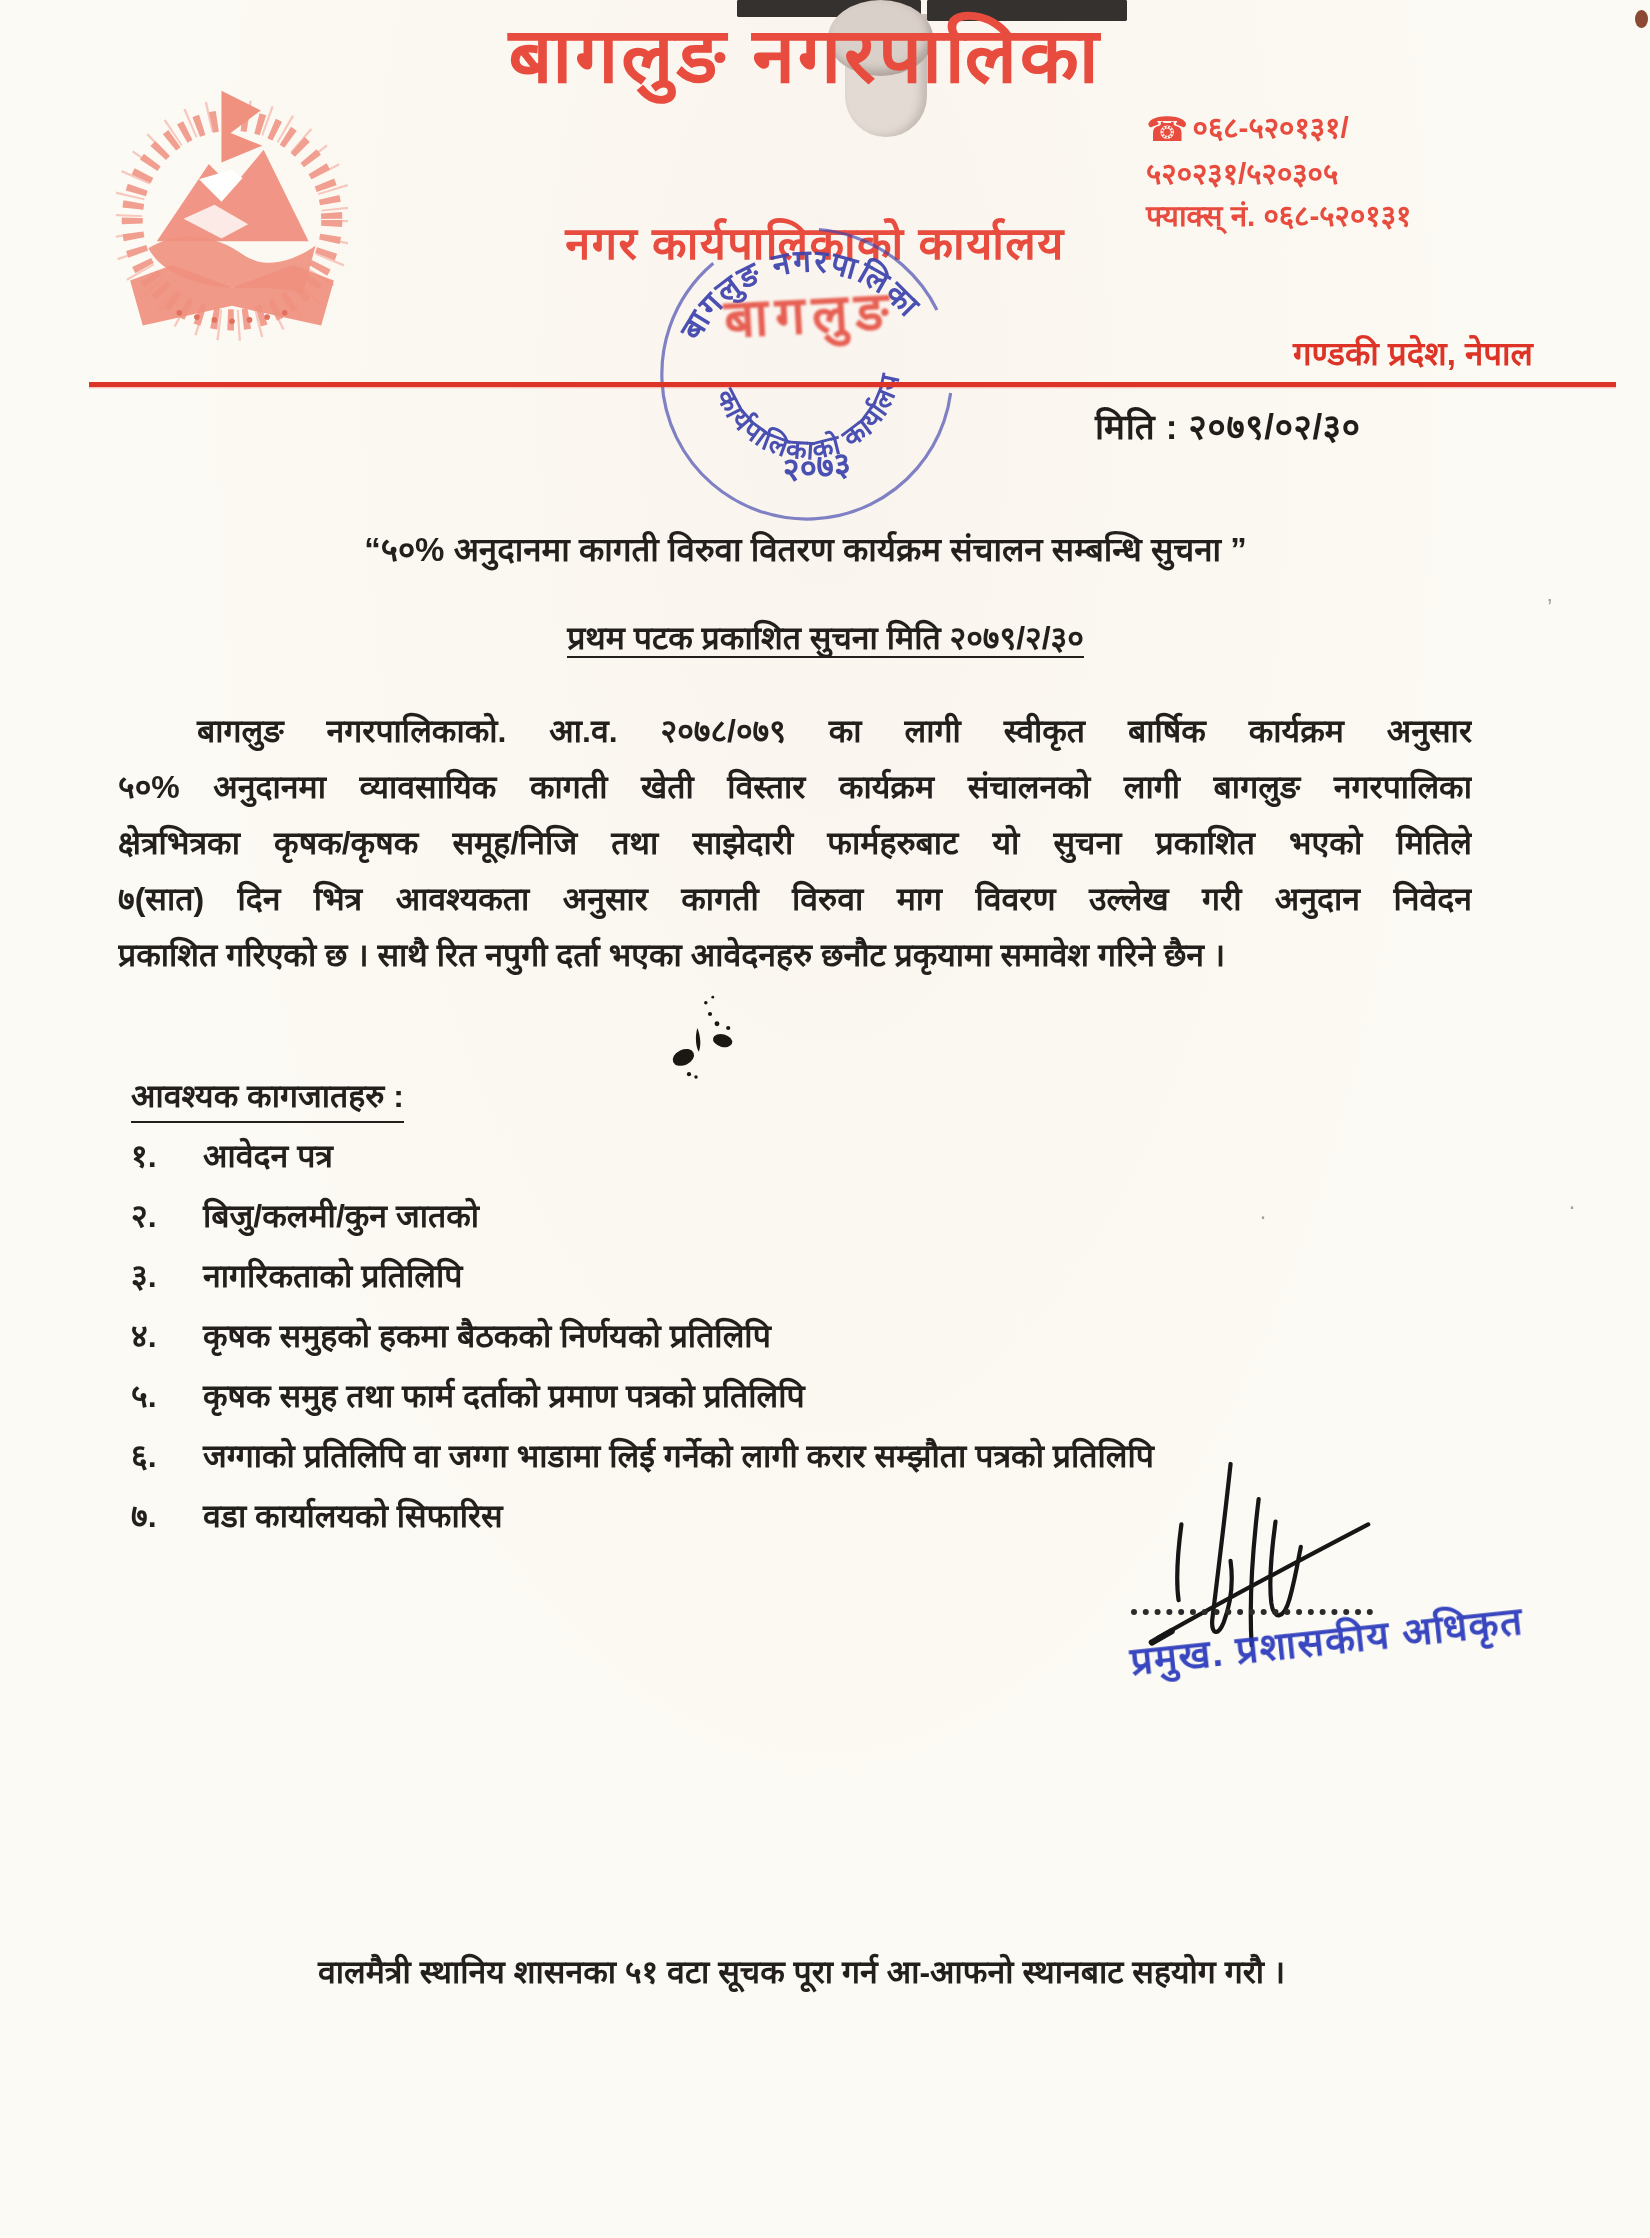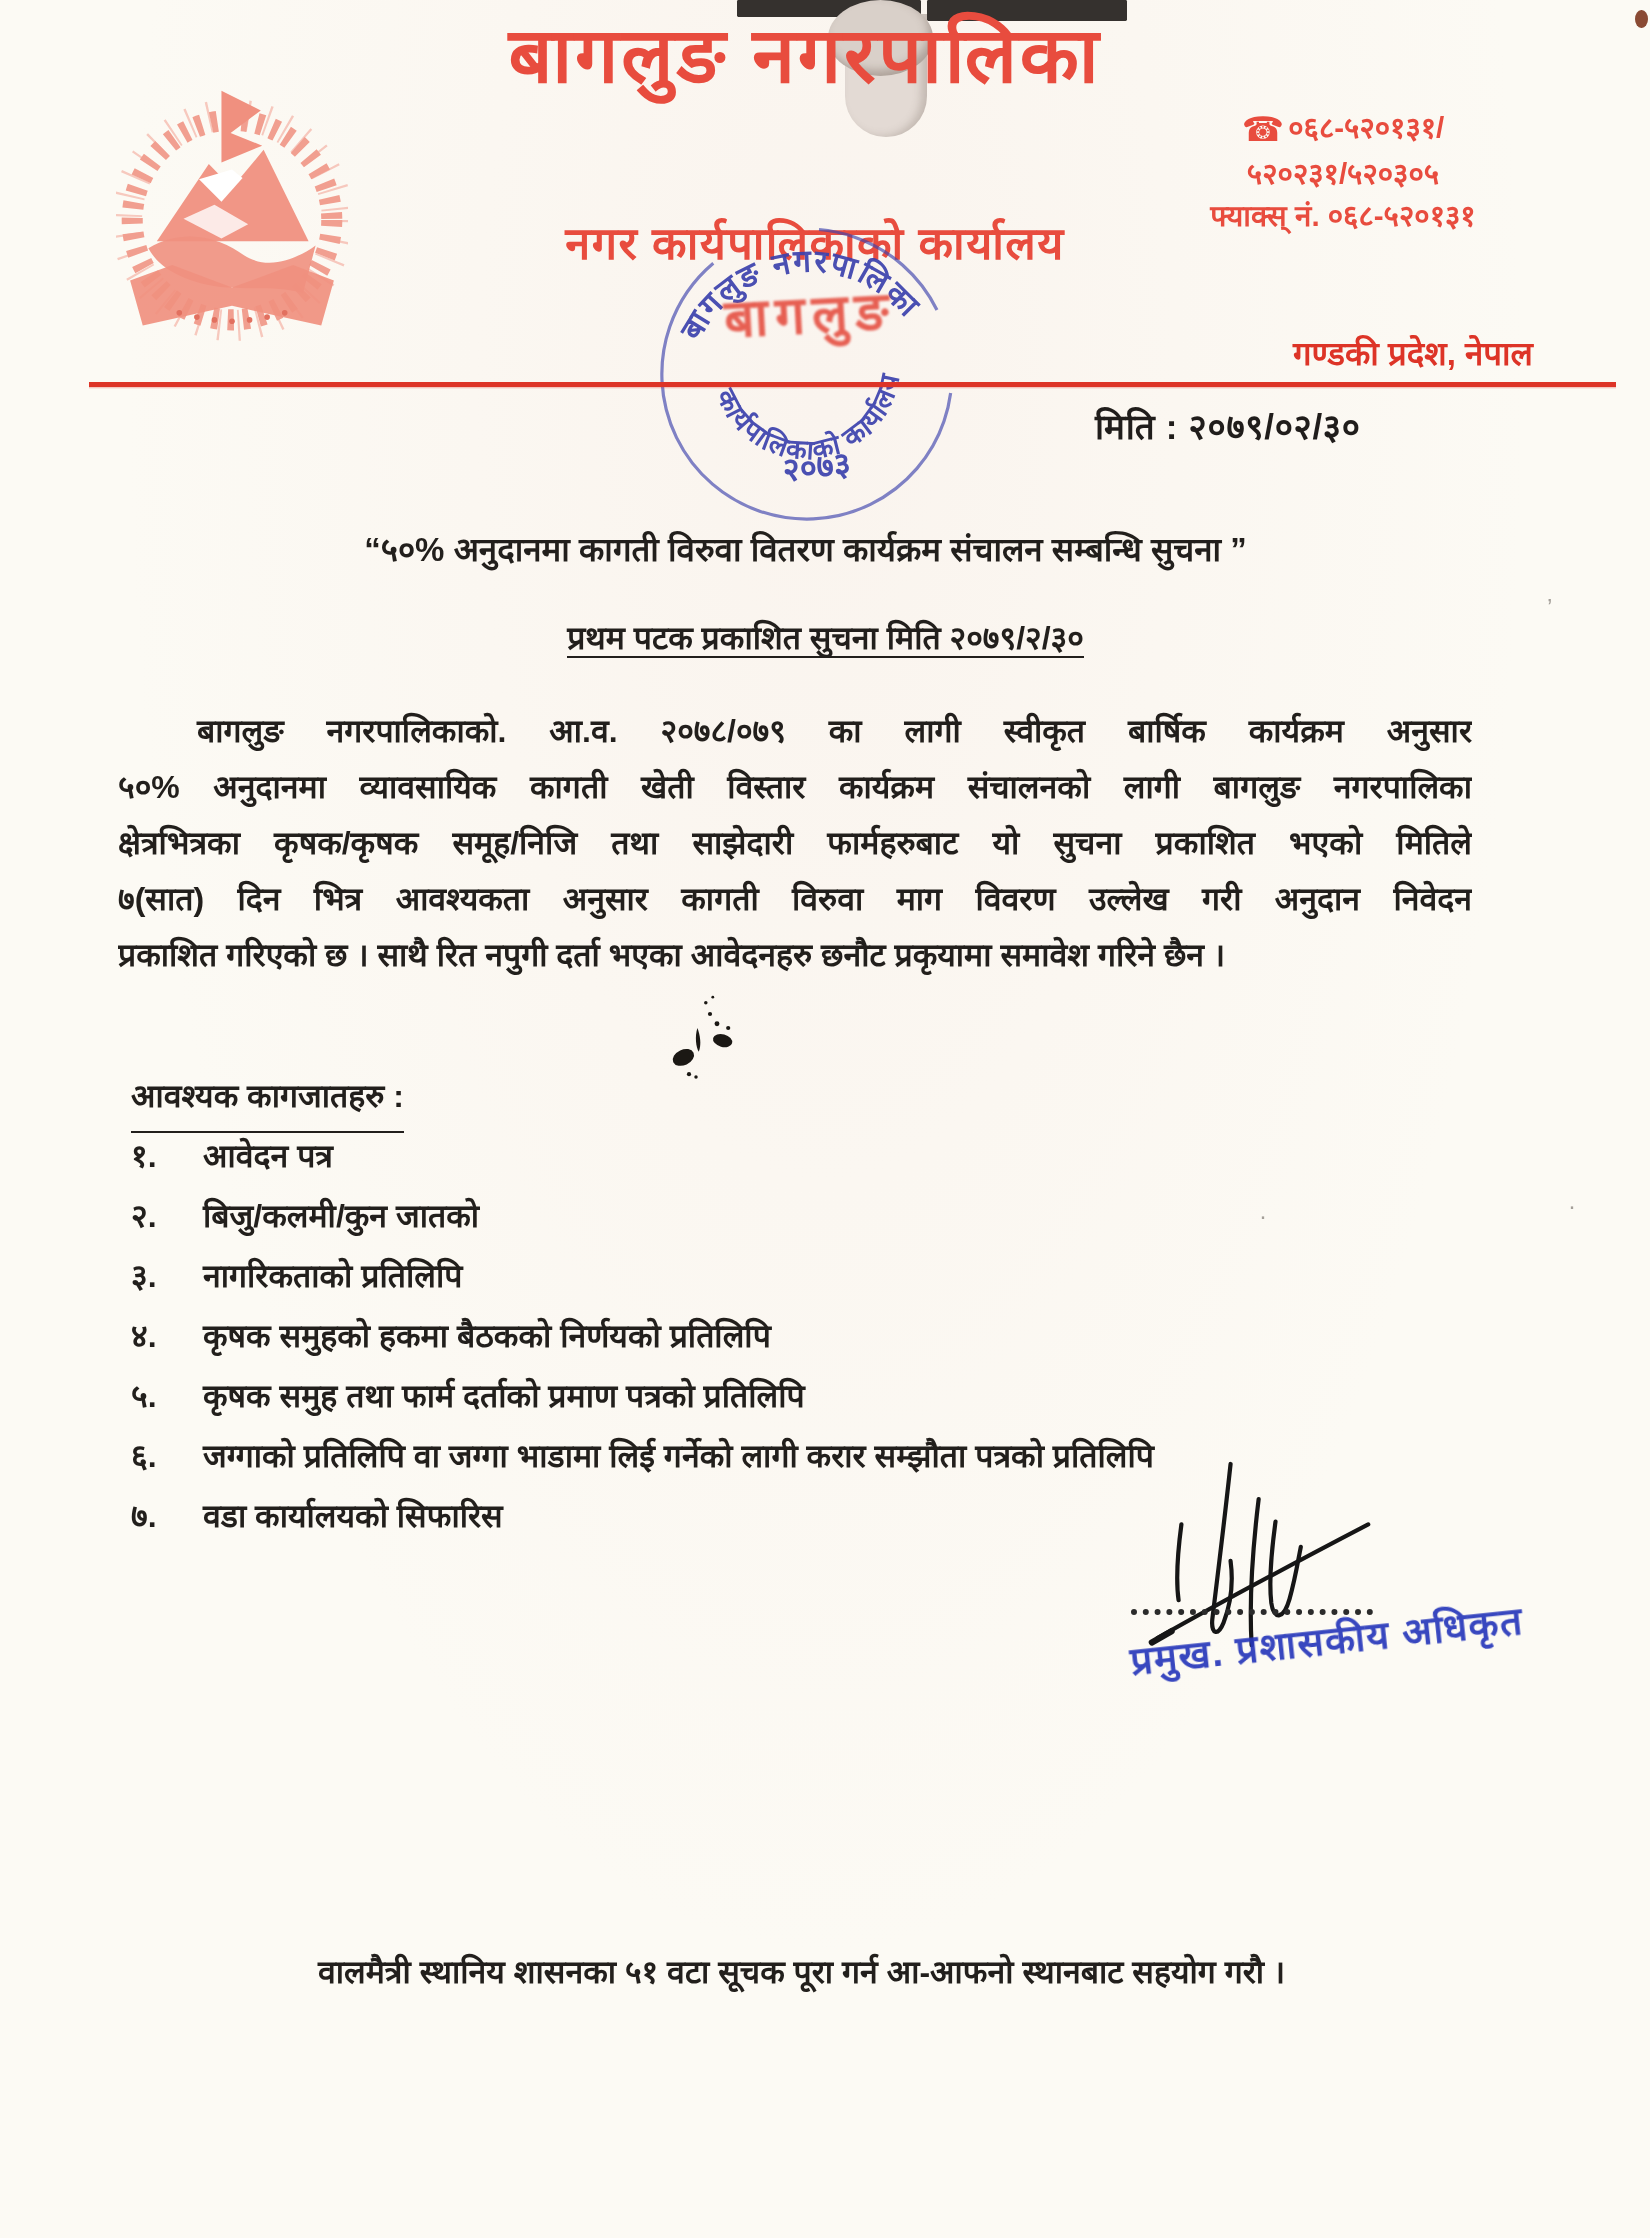--- a/index.html
+++ b/index.html
@@ -37,21 +37,21 @@
     left:0;top:138;width:1610px;text-align:center;
     font-size:77px;font-weight:bold;color:var(--header-red);
     letter-spacing:2.8px;white-space:nowrap;
   }
   .office-title{
     left:0;top:211px;width:1610px;text-align:center;
     font-size:45px;font-weight:bold;color:var(--header-red);
     letter-spacing:1.4px;white-space:nowrap;padding-left:10px;
   }
   .contact{
-    left:1146px;top:105px;width:394px;text-align:center;
+    left:1146px;top:105px;width:394px;text-align:left;
     font-size:29.5px;font-weight:bold;color:var(--header-red);
     line-height:1.42;white-space:nowrap;
   }
   .contact .phone-glyph{font-size:34px;vertical-align:-2.8px;margin-right:4.2px;}
   .province{
     left:1097px;top:330px;width:436px;text-align:right;
     font-size:33px;font-weight:bold;color:var(--line-red);white-space:nowrap;
   }
   .red-rule{left:89px;top:382px;width:1527px;height:4.9px;background:var(--line-red);box-shadow:0 1.4px 0 rgba(221,52,39,.25);}
   .date-line{left:1095px;top:402px;font-size:35px;font-weight:bold;color:#201d1b;white-space:nowrap;letter-spacing:0.7px;}
@@ -76,21 +76,21 @@
     font-size:32px;font-weight:bold;white-space:nowrap;
   }
   .notice-subtitle span{border-bottom:2.8px solid var(--ink-black);padding-bottom:0;}
   .body-para{left:118px;top:703px;width:1354px;font-size:32px;font-weight:600;line-height:56px;}
   .body-line{text-align:justify;text-align-last:justify;height:56px;overflow:hidden;}
   .body-line.first{text-indent:79px;}
   .body-line.last{text-align:right;text-align-last:left;}
 
   
   .doc-heading{left:131px;top:1073px;font-size:32px;font-weight:bold;}
-  .doc-heading span{border-bottom:2.8px solid var(--ink-black);padding-bottom:17px;}
+  .doc-heading span{border-bottom:2.8px solid var(--ink-black);padding-bottom:7px;}
   .doc-list{left:131px;top:1133px;width:1266px;}
   .doc-item{display:flex;align-items:flex-start;height:60px;font-size:32px;font-weight:600;}
   .doc-num{width:44px;flex:0 0 44px;}
   .doc-text{white-space:nowrap;margin-left:28px;}
 
   
   .dotted-line{left:1131px;top:1581px;width:242px;height:28px;border-bottom:6.3px dotted #2b2b2b;}
   .designation{
     left:1133px;top:1633px;width:394px;
     font-size:39px;font-weight:bold;color:var(--stamp-blue);

